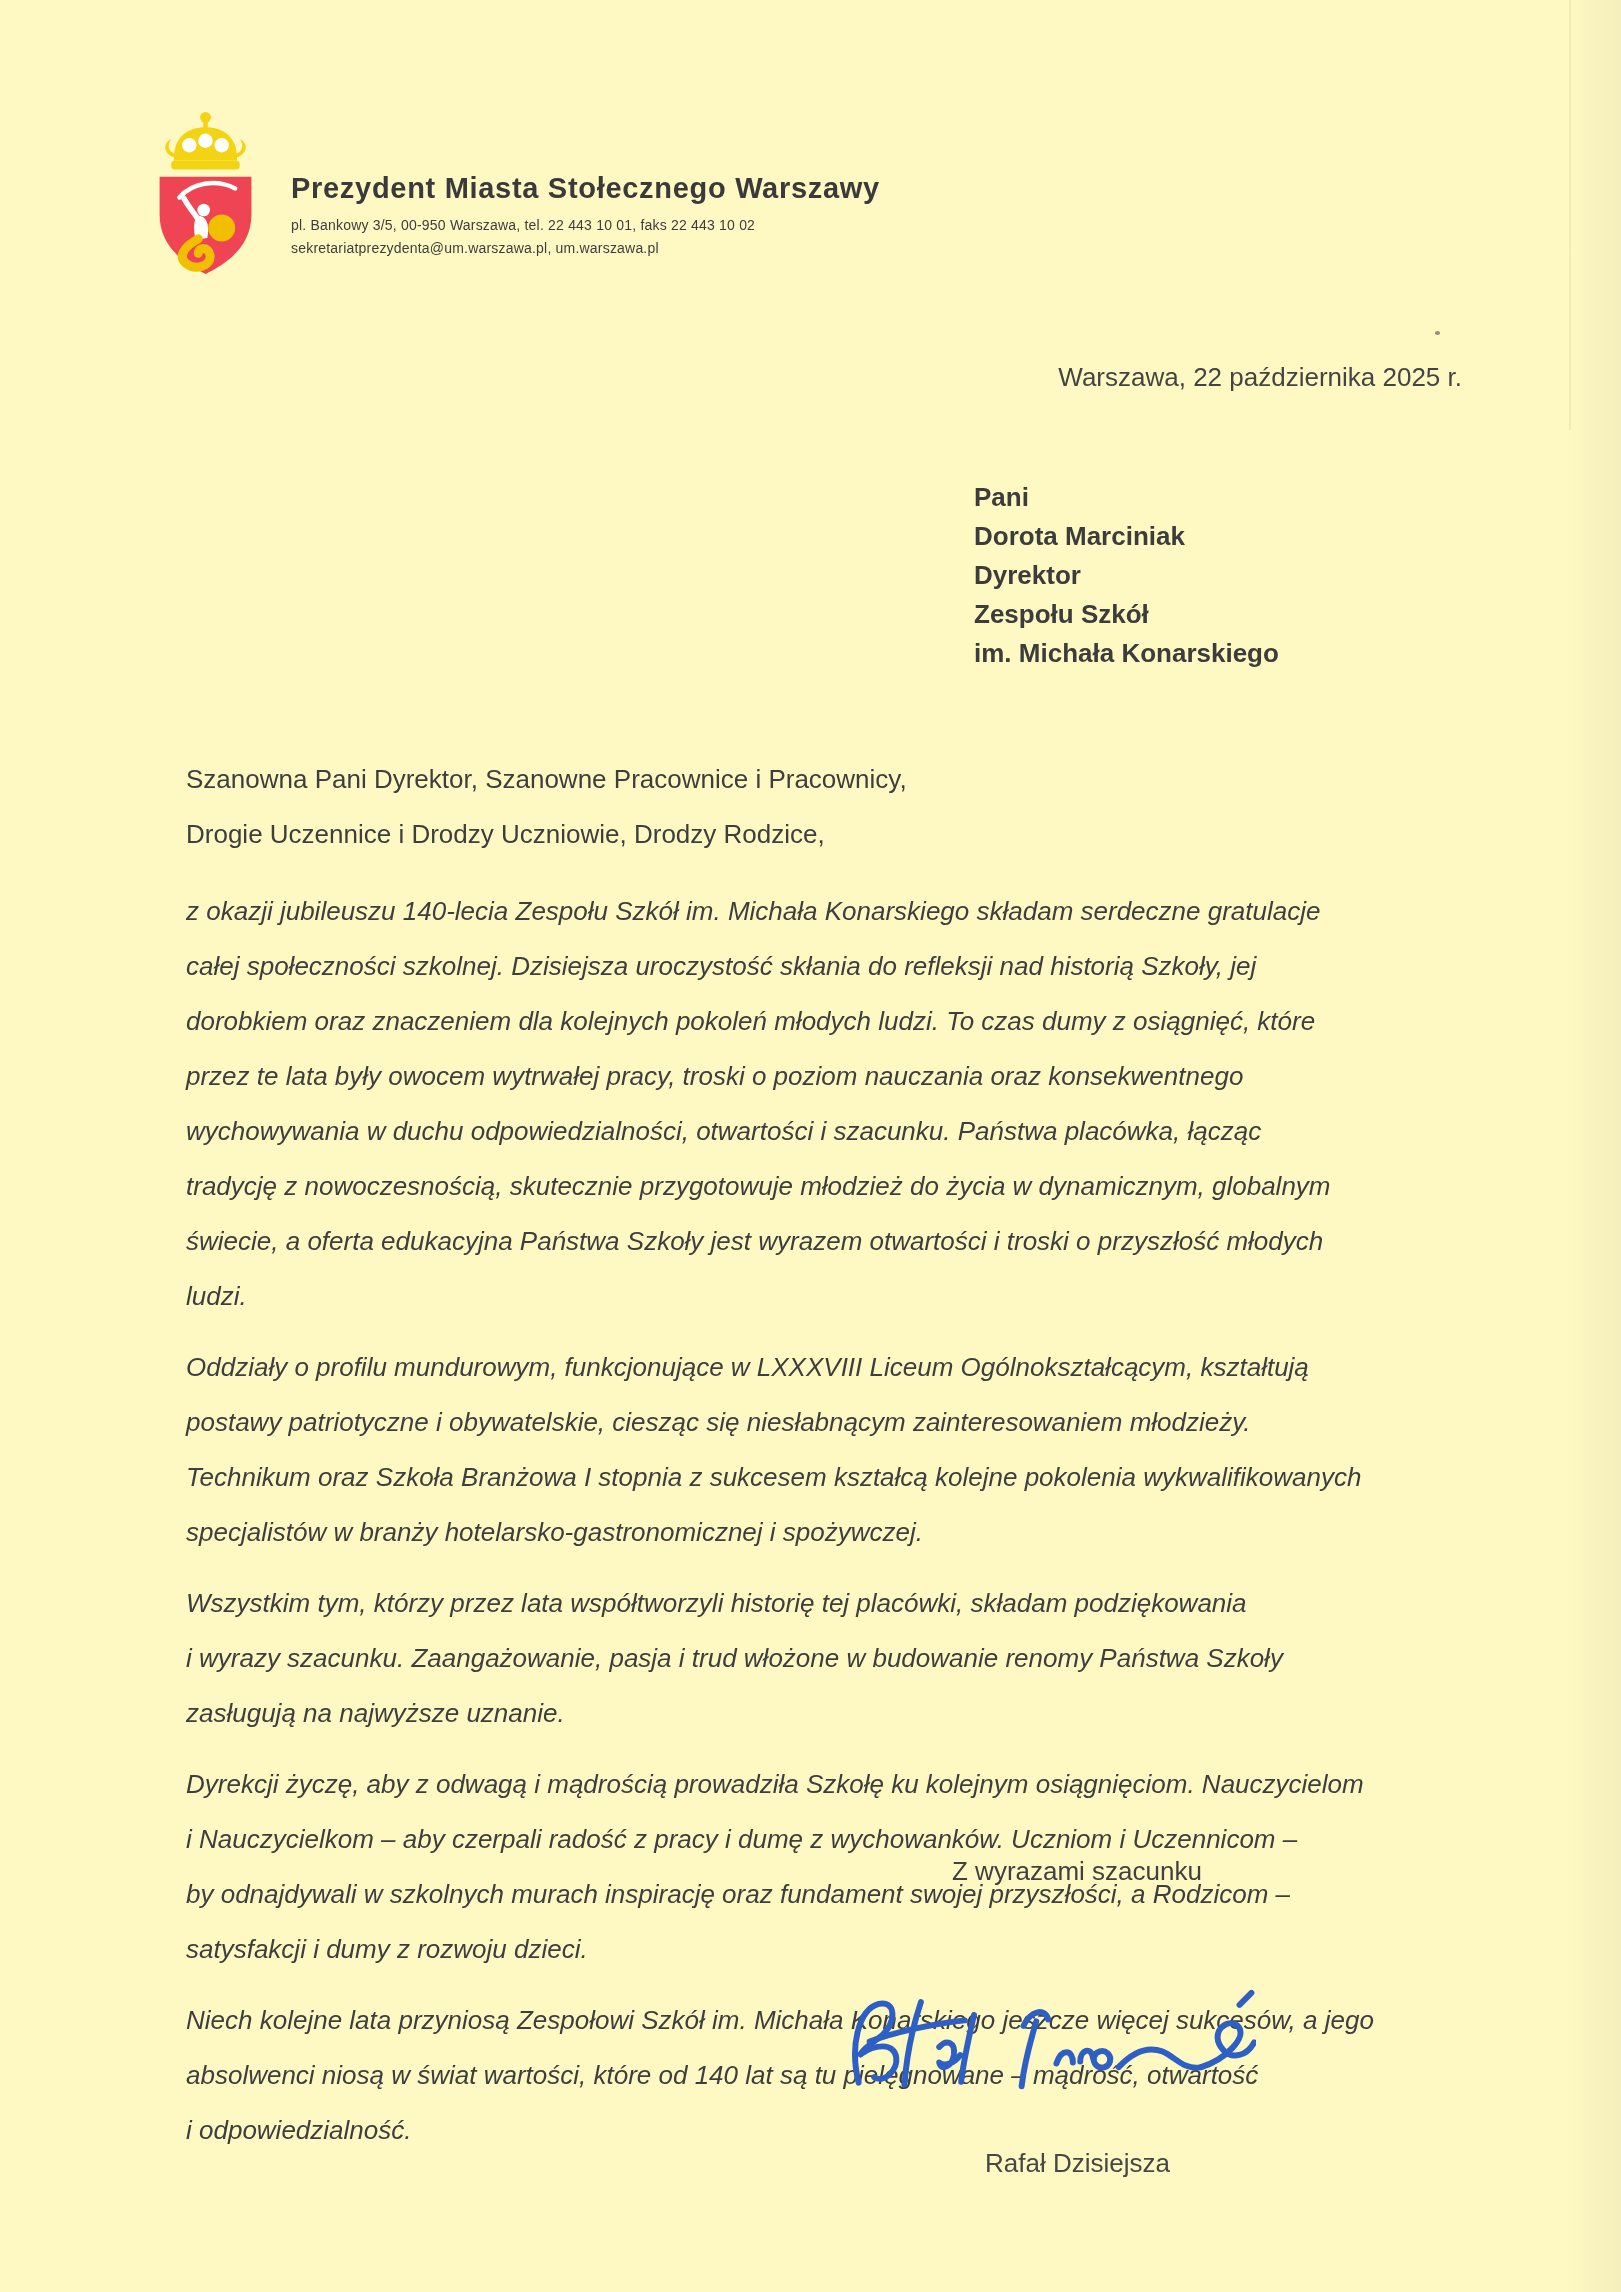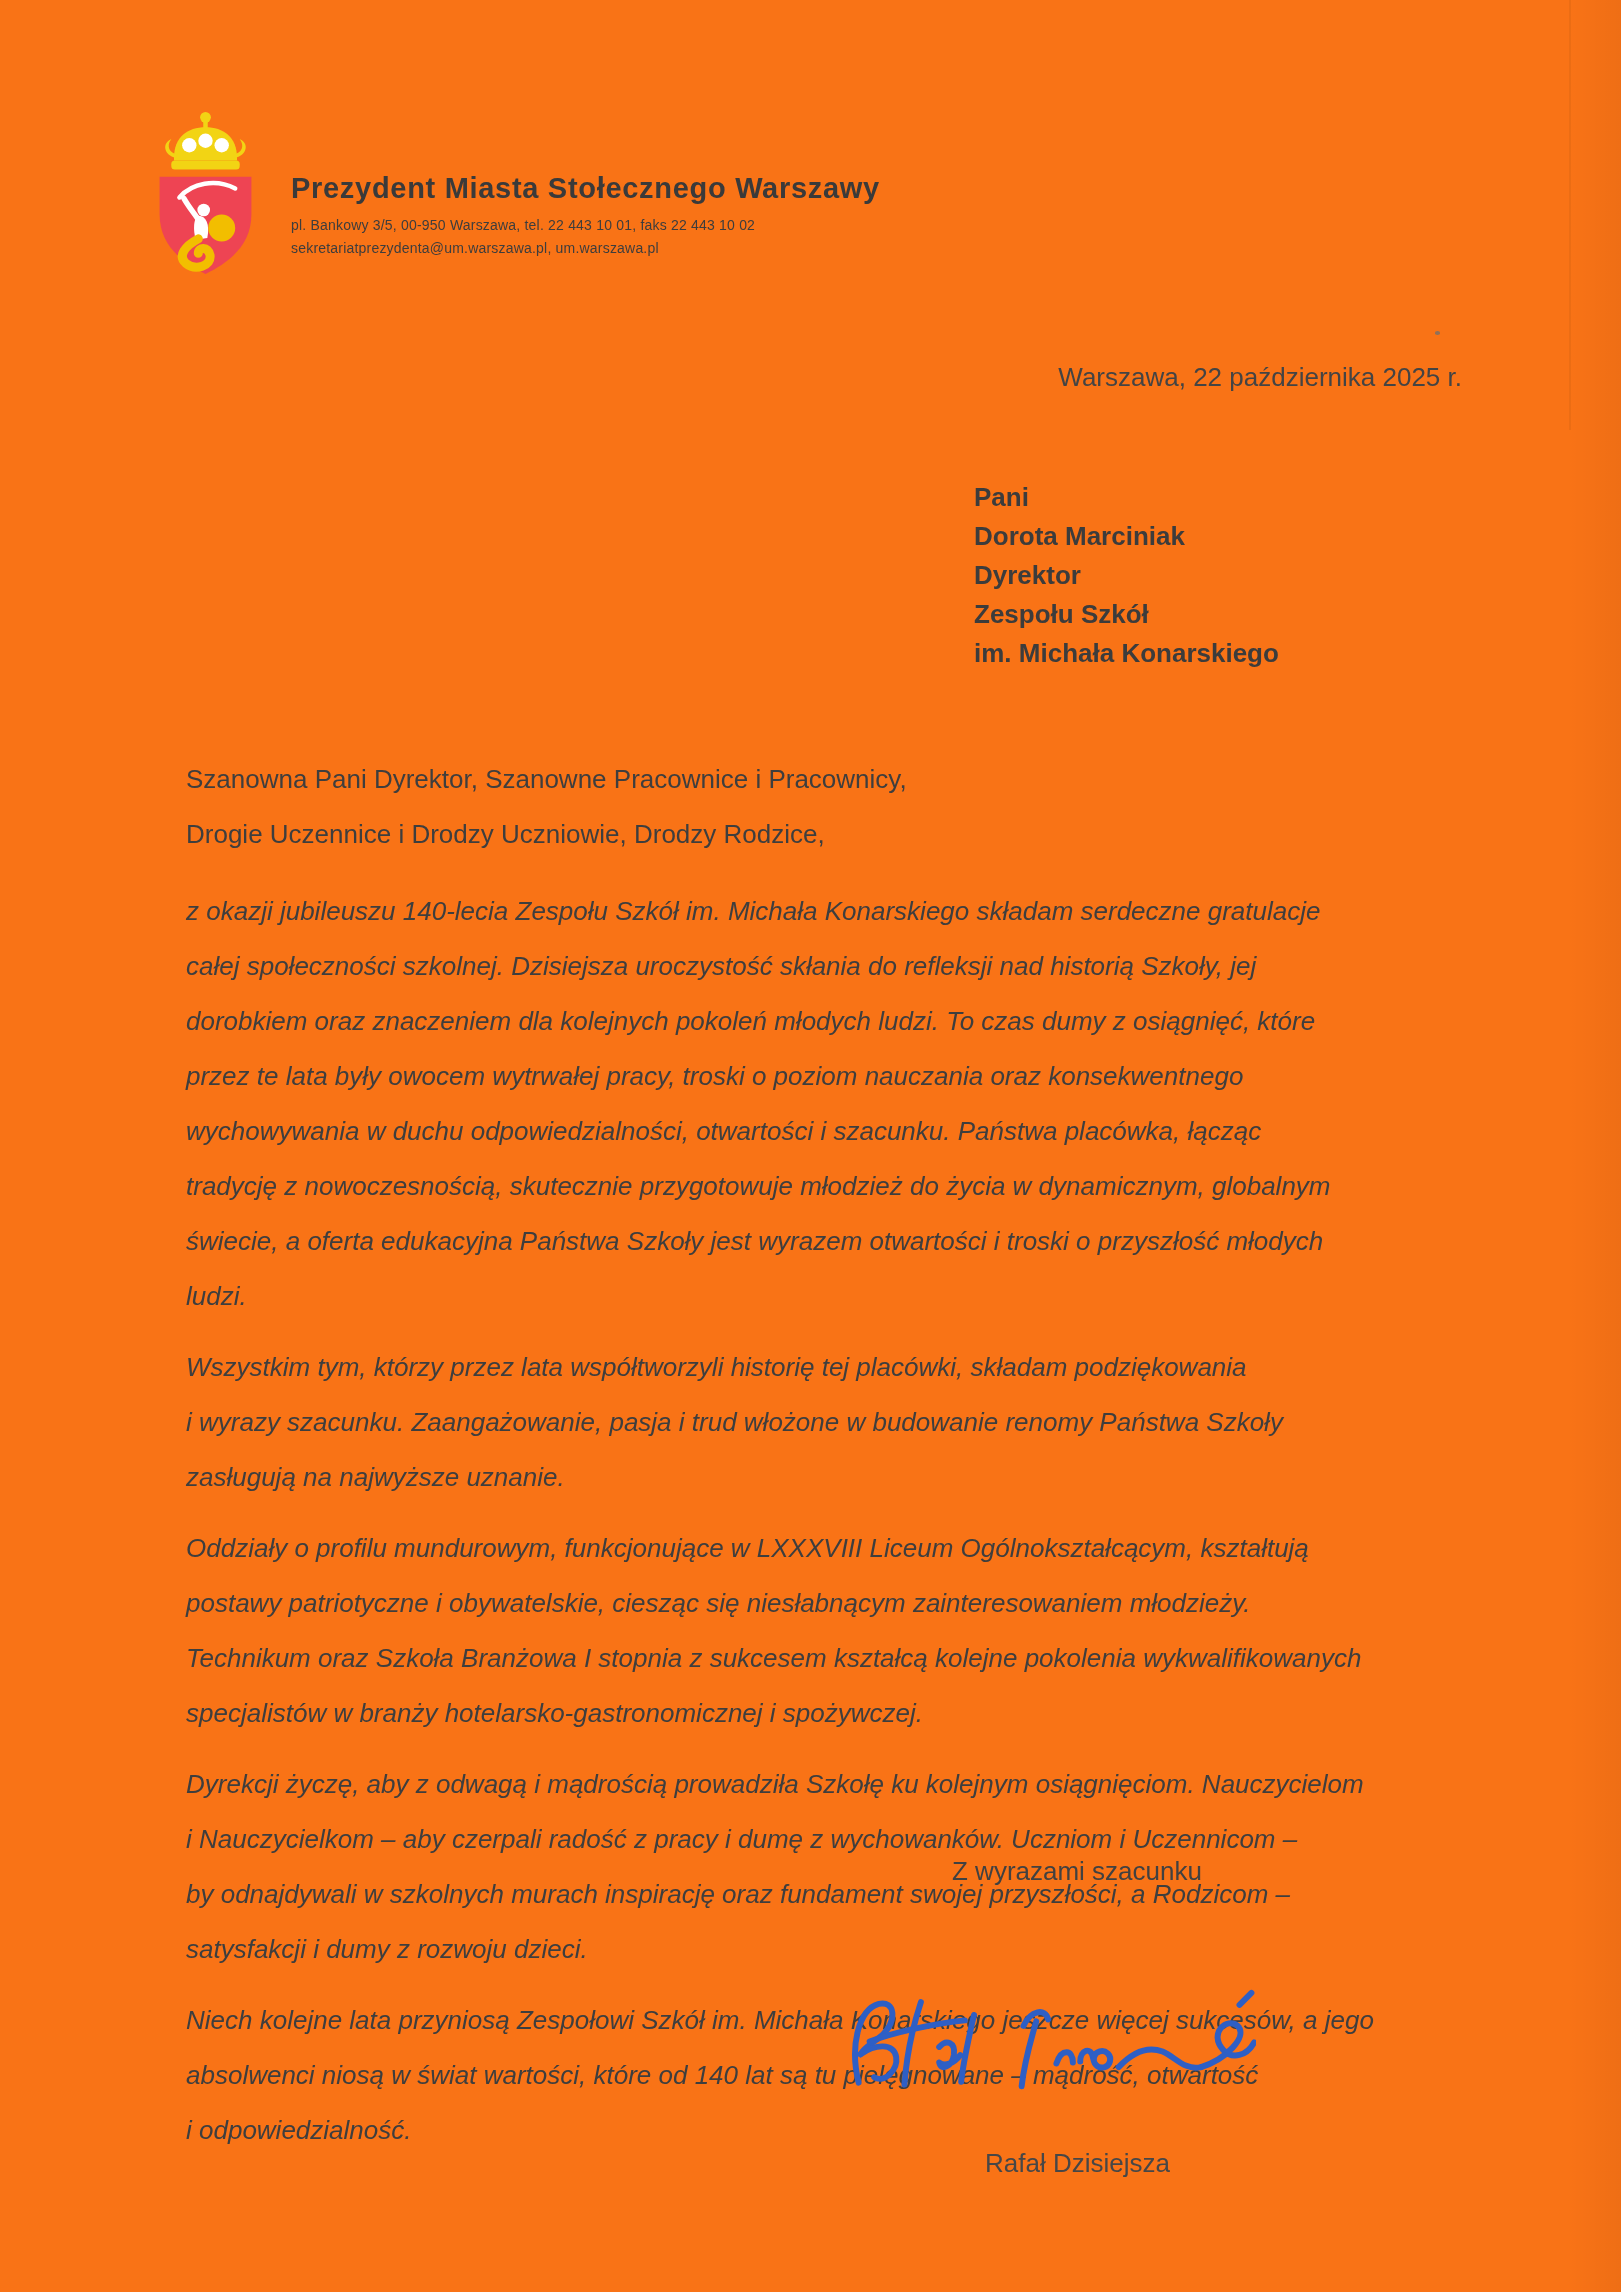--- a/index.html
+++ b/index.html
@@ -4,21 +4,21 @@
 <style>
   html,body{margin:0;padding:0;}
   body{
     width:1621px;height:2293px;
     background:#e9e9e9;
     font-family:"Liberation Sans","DejaVu Sans",sans-serif;
   }
   .page{
     position:relative;
     width:1621px;height:2293px;
-    background:#f97316;
+    background:#fef9c3;
     overflow:hidden;
     color:#3f3f3f;
   }
   
   .scan-edge{
     position:absolute;right:0;top:0;width:54px;height:100%;
     background:linear-gradient(to right, rgba(0,0,0,0), rgba(0,0,0,0.045));
     pointer-events:none;
   }
   .scan-line{
@@ -129,27 +129,27 @@
     <div class="salutation">Szanowna Pani Dyrektor, Szanowne Pracownice i Pracownicy,
 Drogie Uczennice i Drodzy Uczniowie, Drodzy Rodzice,</div>
     <div class="para">z okazji jubileuszu 140-lecia Zespołu Szkół im. Michała Konarskiego składam serdeczne gratulacje
 całej społeczności szkolnej. Dzisiejsza uroczystość skłania do refleksji nad historią Szkoły, jej
 dorobkiem oraz znaczeniem dla kolejnych pokoleń młodych ludzi. To czas dumy z osiągnięć, które
 przez te lata były owocem wytrwałej pracy, troski o poziom nauczania oraz konsekwentnego
 wychowywania w duchu odpowiedzialności, otwartości i szacunku. Państwa placówka, łącząc
 tradycję z nowoczesnością, skutecznie przygotowuje młodzież do życia w dynamicznym, globalnym
 świecie, a oferta edukacyjna Państwa Szkoły jest wyrazem otwartości i troski o przyszłość młodych
 ludzi.</div>
-    <div class="para">Wszystkim tym, którzy przez lata współtworzyli historię tej placówki, składam podziękowania
-i wyrazy szacunku. Zaangażowanie, pasja i trud włożone w budowanie renomy Państwa Szkoły
-zasługują na najwyższe uznanie.</div>
     <div class="para">Oddziały o profilu mundurowym, funkcjonujące w LXXXVIII Liceum Ogólnokształcącym, kształtują
 postawy patriotyczne i obywatelskie, ciesząc się niesłabnącym zainteresowaniem młodzieży.
 Technikum oraz Szkoła Branżowa I stopnia z sukcesem kształcą kolejne pokolenia wykwalifikowanych
 specjalistów w branży hotelarsko-gastronomicznej i spożywczej.</div>
+    <div class="para">Wszystkim tym, którzy przez lata współtworzyli historię tej placówki, składam podziękowania
+i wyrazy szacunku. Zaangażowanie, pasja i trud włożone w budowanie renomy Państwa Szkoły
+zasługują na najwyższe uznanie.</div>
     <div class="para">Dyrekcji życzę, aby z odwagą i mądrością prowadziła Szkołę ku kolejnym osiągnięciom. Nauczycielom
 i Nauczycielkom – aby czerpali radość z pracy i dumę z wychowanków. Uczniom i Uczennicom –
 by odnajdywali w szkolnych murach inspirację oraz fundament swojej przyszłości, a Rodzicom –
 satysfakcji i dumy z rozwoju dzieci.</div>
     <div class="para">Niech kolejne lata przyniosą Zespołowi Szkół im. Michała Konarskiego jeszcze więcej sukcesów, a jego
 absolwenci niosą w świat wartości, które od 140 lat są tu pielęgnowane – mądrość, otwartość
 i odpowiedzialność.</div>
   </main>
 
   <div class="valediction">Z wyrazami szacunku</div>

